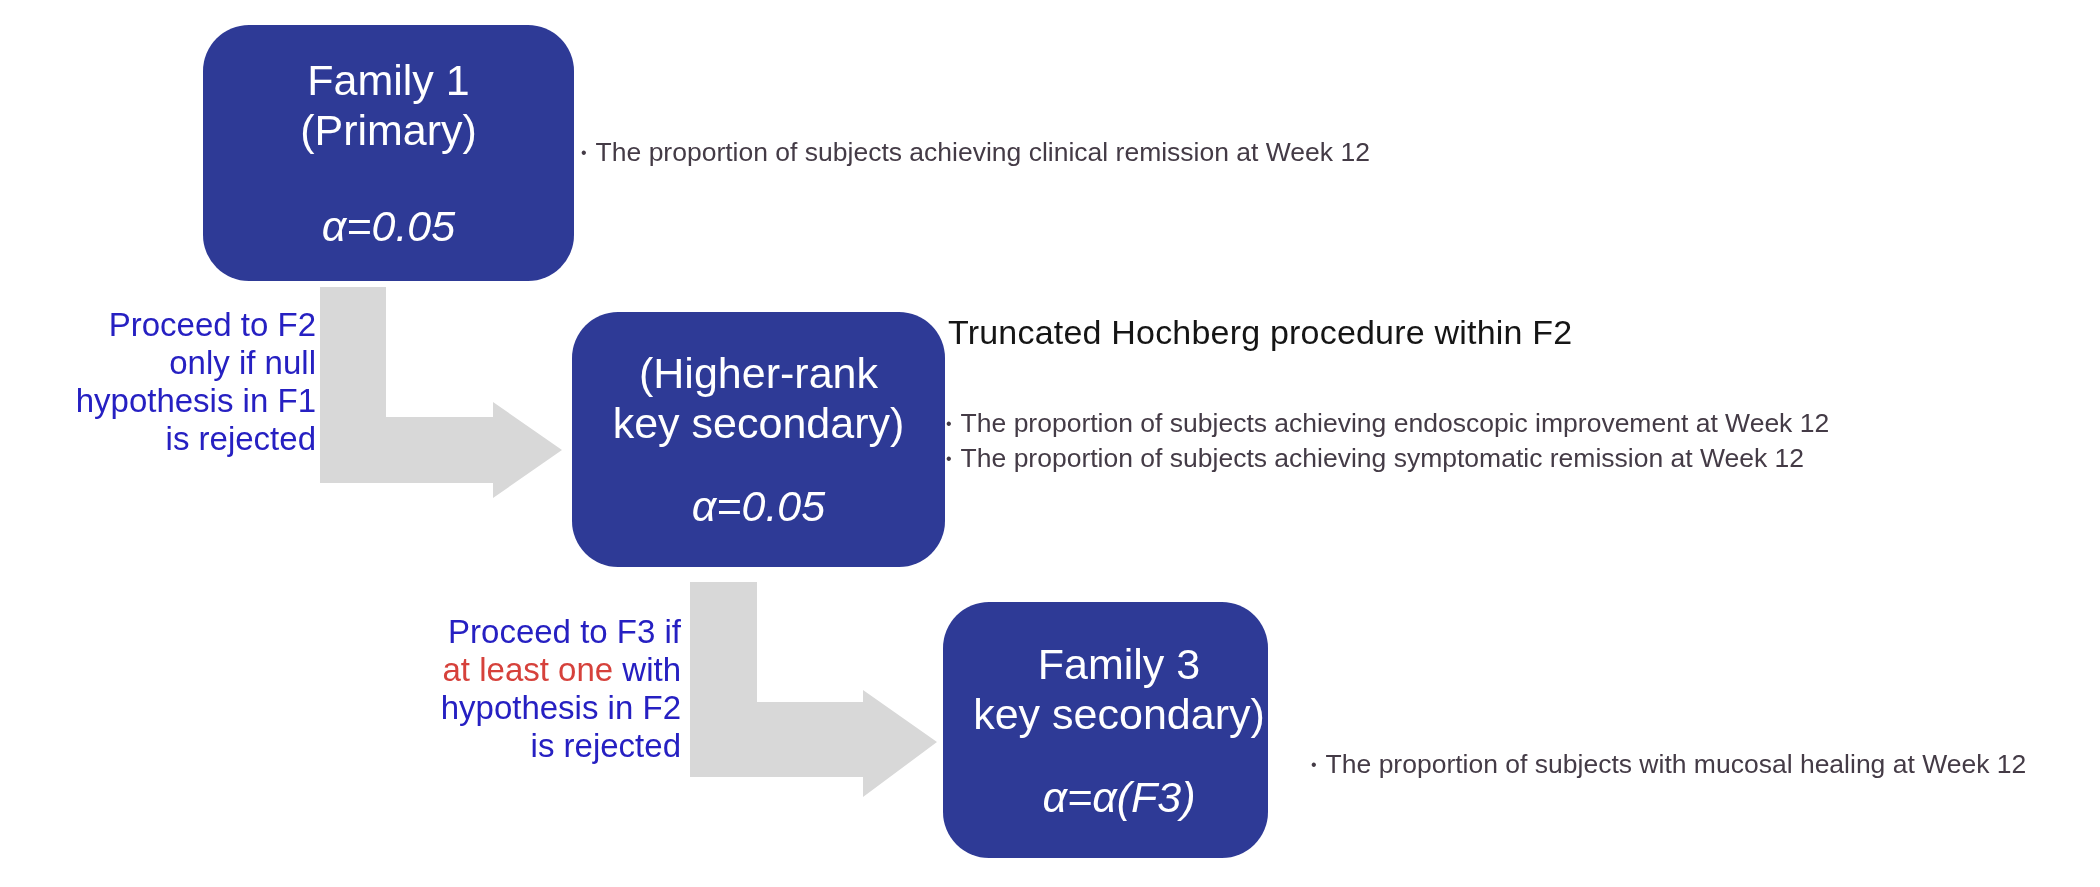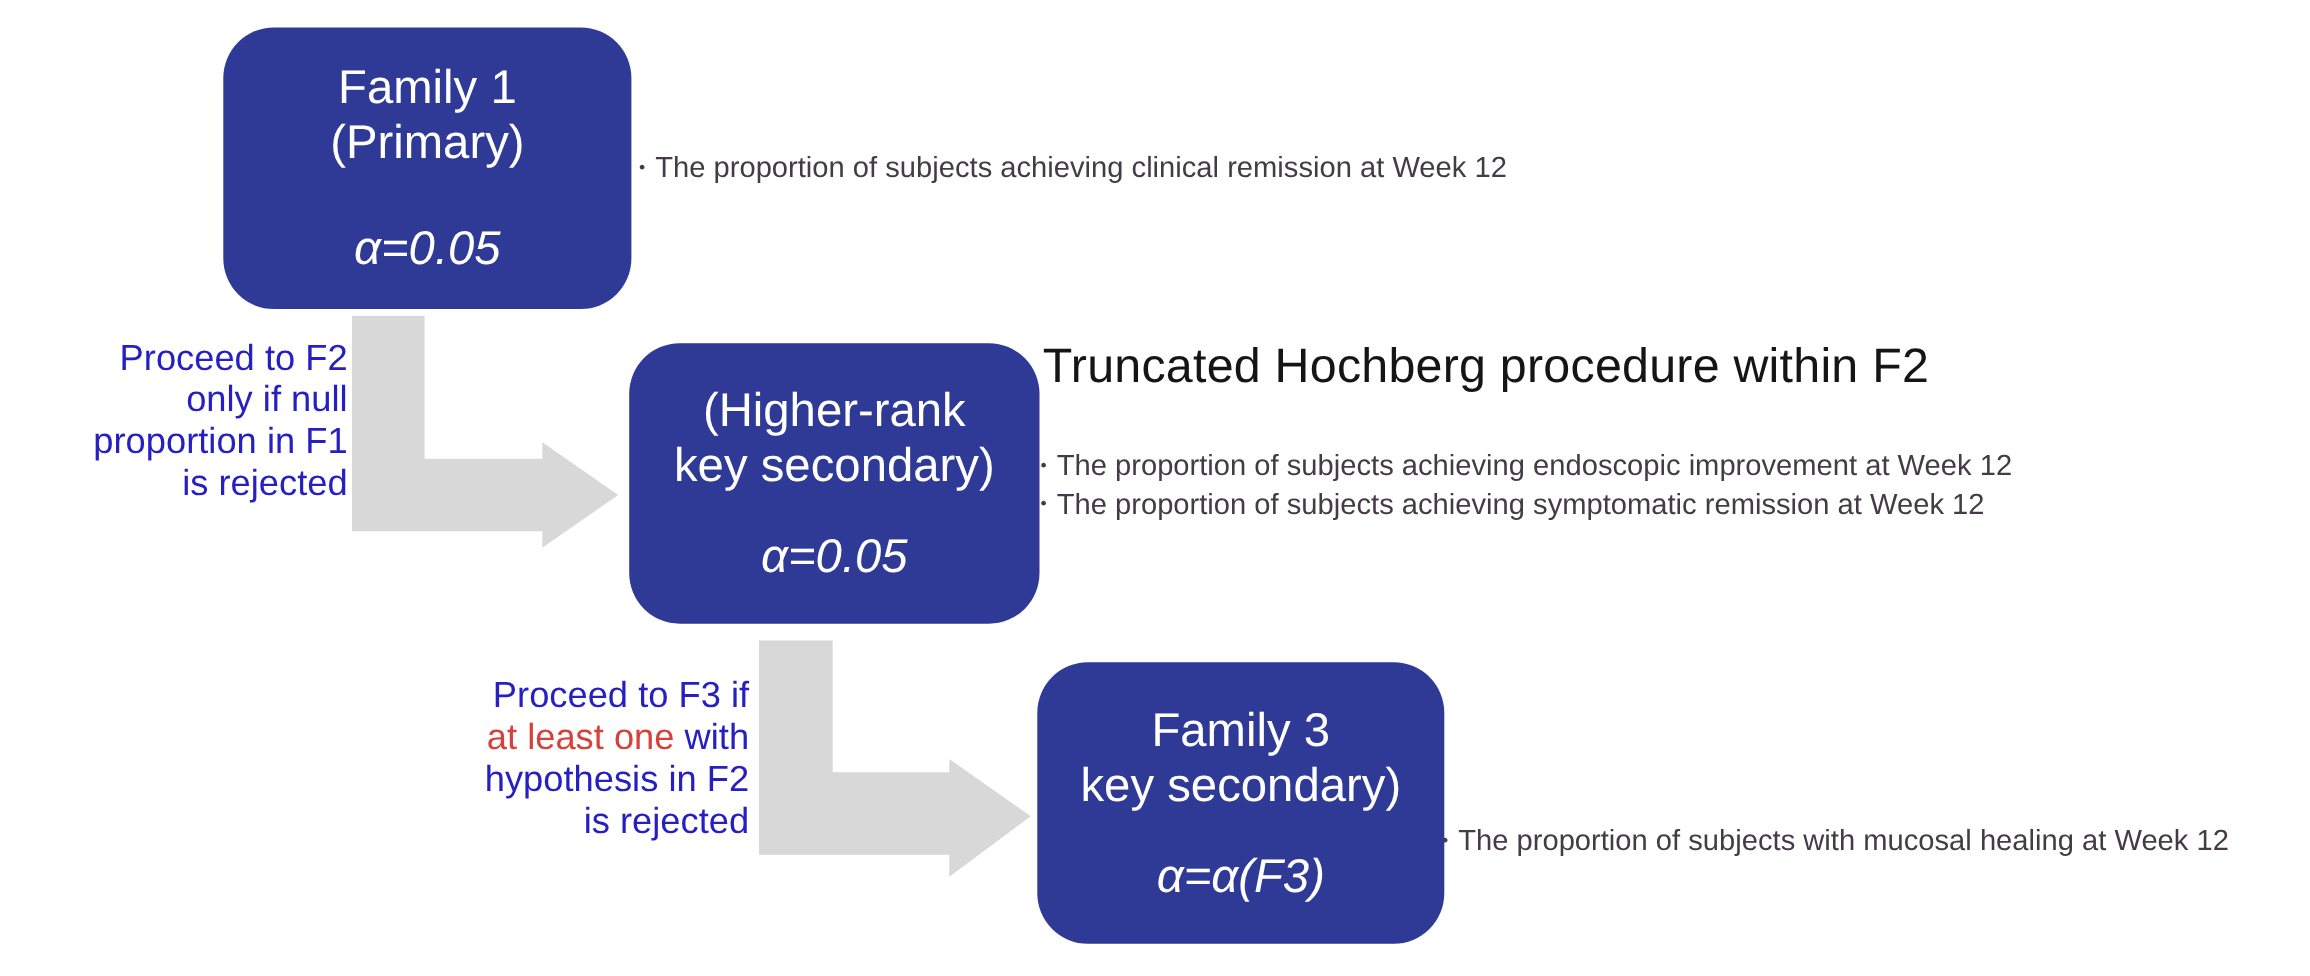--- a/index.html
+++ b/index.html
@@ -31,21 +31,21 @@
     position:absolute;
     text-align:right;
     color:var(--note_blue,#2620c2);
     font-size:33px;line-height:38px;
   }
   .note .red{color:var(--note_red,#d6413b);}
   
   .heading{
     position:absolute;
     color:var(--heading_text,#151515);
-    font-size:44px;line-height:39px;
+    font-size:34px;line-height:39px;
     letter-spacing:0.2px;
   }
   
   .bullets{
     position:absolute;
     color:var(--bullet_text,#443b46);
     font-size:26.5px;line-height:35px;
   }
   .bullet-row{display:flex;}
   .bullet-row .marker{
@@ -69,21 +69,21 @@
   <div class="bullets" style="left:581px;top:135px;">
     <div class="bullet-row">
       <span class="marker">•</span>
       <span>The proportion of subjects achieving clinical remission at Week 12</span>
     </div>
   </div>
 
   <div class="note" style="left:0px;top:306px;width:316px;">
     <div>Proceed to F2</div>
     <div>only if null</div>
-    <div>proportion in F1</div>
+    <div>hypothesis in F1</div>
     <div>is rejected</div>
   </div>
 
   <svg class="elbow" style="left:320px;top:287px;" width="245" height="215" viewBox="0 0 245 215">
     <polygon points="0,0 66,0 66,130 173,130 173,115 242,163 173,211 173,196 0,196"></polygon>
   </svg>
 
   <div class="fbox" style="left:572px;top:312px;width:373px;height:255px;">
     <div>
       <div>(Higher-rank</div>
@@ -111,21 +111,21 @@
       <span class="red">at least one</span><span> with</span>
     </div>
     <div>hypothesis in F2</div>
     <div>is rejected</div>
   </div>
 
   <svg class="elbow" style="left:690px;top:582px;" width="250" height="218" viewBox="0 0 250 218">
     <polygon points="0,0 67,0 67,120 173,120 173,108 247,160 173,215 173,195 0,195"></polygon>
   </svg>
 
-  <div class="fbox" style="left:943px;top:602px;width:370px;height:256px;">
+  <div class="fbox" style="left:943px;top:602px;width:298px;height:256px;padding-left:27px;">
     <div>
       <div>Family 3</div>
       <div>key secondary)</div>
     </div>
     <div class="falpha sm">α=α(F3)</div>
   </div>
 
 
   <div class="bullets" style="left:1311px;top:747px;">
     <div class="bullet-row">

